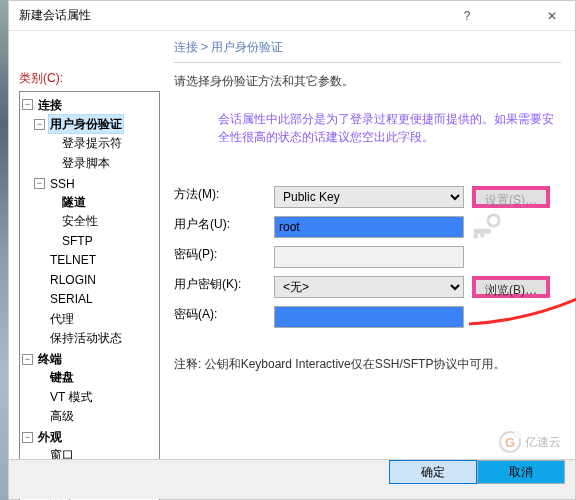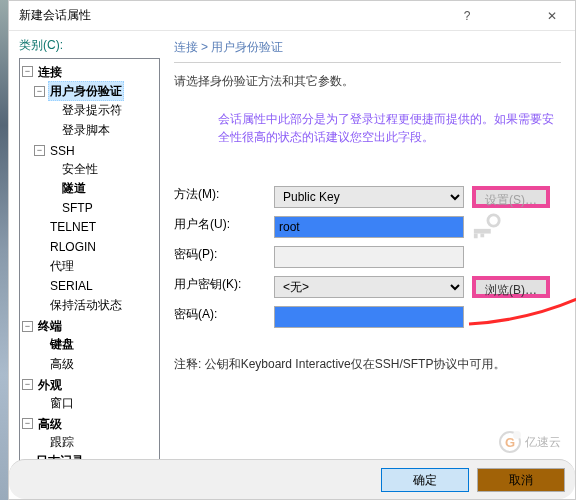--- a/index.html
+++ b/index.html
@@ -10,21 +10,21 @@
 
 .dialog { position: absolute; left: 8px; top: 0; width: 568px; height: 500px; background: #fff; border: 1px solid #ccc; }
 
 .titlebar { height: 30px; display: flex; align-items: center; padding: 0 0 0 10px; background: #fff; border-bottom: 1px solid #e6e6e6; gap: 39px; }
 .titlebar .title { flex: 1; color: #000; }
 .titlebar .btn { width: 46px; height: 30px; display: flex; align-items: center; justify-content: center; color: #555; }
 
 .body { display: flex; height: 430px; }
 
 .cat-col { width: 155px; padding: 6px 4px 0 10px; }
-.cat-label { color: #0f766e; margin-bottom: 4px; }
+.cat-label { color: #b91c1c; margin-bottom: 4px; margin-top: 33px; }
 .tree-box { border: 1px solid #828790; background: #fff; height: 414px; overflow: hidden; padding: 2px 0; }
 .tree ul { list-style: none; margin: 0; padding: 0 0 0 12px; }
 .tree > ul { padding-left: 2px; }
 .tree li { white-space: nowrap; line-height: 18px; position: relative; }
 .node { display: inline-flex; align-items: center; cursor: default; }
 .tw { width: 11px; height: 11px; border: 1px solid #8f8f8f; background: #fff; display: inline-flex; align-items: center; justify-content: center; font-size: 9px; line-height: 9px; margin-right: 3px; color: #555; }
 .tw.blank { border-color: transparent; background: transparent; }
 .lbl { padding: 0 2px; }
 .lbl.bold { font-weight: bold; }
 .lbl.sel { background: #cce8ff; border: 1px dotted #99d1ff; padding: 0 1px; }
@@ -44,23 +44,23 @@
 select { background: #e8e8e8; }
 input.dis { background: #f0f0f0; color: #a0a0a0; }
 .side-btn { margin-left: 8px; width: 78px; height: 22px; border: 4px solid #ec4899; background: #e1e1e1; text-align: center; line-height: 20px; color: #333; }
 .side-btn.dis { color: #a0a0a0; }
 .keyicon { margin-left: 8px; width: 30px; height: 30px; color: #d6d6d6; position: relative; top: -4px; }
 
 .note { margin-top: 28px; color: #333; }
 
 .arrow-svg { position: absolute; top: 238px; left: 300px; pointer-events: none; }
 
-.footer { position: absolute; bottom: 0; left: 0; right: 0; height: 40px; border-top: 1px solid #d0d0d0; display: flex; justify-content: flex-end; align-items: center; padding-right: 10px; gap: 8px; background: #f0f0f0; border-radius: 16px; }
+.footer { position: absolute; bottom: 0; left: 0; right: 0; height: 40px; border-top: 1px solid #d0d0d0; display: flex; justify-content: flex-end; padding-right: 10px; background: #f0f0f0; }
 .footer .fbtn { width: 88px; height: 24px; border: 1px solid #0078d7; background: #cce4f7; text-align: center; line-height: 22px; }
-.footer .fbtn.sec { border: 1px solid #adadad; background: #a16207; font-family: Liberation Serif, serif; }
+.footer .fbtn.sec { border: 1px solid #adadad; background: #0ea5e9; font-family: Liberation Serif, serif; }
 
 .watermark { position: absolute; right: 14px; bottom: 46px; opacity: .55; display: flex; align-items: center; gap: 4px; color: #777; font-size: 14px; pointer-events: none; }
 .watermark .circ { width: 22px; height: 22px; border: 2px solid #bbb; border-radius: 50%; display: flex; align-items: center; justify-content: center; font-size: 13px; font-weight: bold; color: #e27f2e; position: relative; }
 .watermark .circ::after { content: ""; position: absolute; top: -2px; right: -2px; width: 8px; height: 8px; background: #f0f0f0; border-radius: 50%; }
 </style>
 </head>
 <body>
 
 <div class="left-edge"></div>
 
@@ -101,62 +101,66 @@
                       </span></li>
                 </ul>
               </li>
               <li><span class="node">
                     <span class="tw">−</span>
                     <span class="lbl">SSH</span>
                   </span>
                 <ul>
                   <li><span class="node">
                         <span class="tw blank"></span>
+                        <span class="lbl bold">隧道</span>
+                      </span></li>
+                  <li><span class="node">
+                        <span class="tw blank"></span>
                         <span class="lbl">安全性</span>
-                      </span></li>
-                  <li><span class="node">
-                        <span class="tw blank"></span>
-                        <span class="lbl bold">隧道</span>
                       </span></li>
                   <li><span class="node">
                         <span class="tw blank"></span>
                         <span class="lbl">SFTP</span>
                       </span></li>
                 </ul>
               </li>
               <li><span class="node">
                     <span class="tw blank"></span>
                     <span class="lbl">TELNET</span>
                   </span></li>
               <li><span class="node">
                     <span class="tw blank"></span>
                     <span class="lbl">RLOGIN</span>
                   </span></li>
               <li><span class="node">
                     <span class="tw blank"></span>
+                    <span class="lbl">SERIAL</span>
+                  </span></li>
+              <li><span class="node">
+                    <span class="tw blank"></span>
                     <span class="lbl">代理</span>
                   </span></li>
               <li><span class="node">
                     <span class="tw blank"></span>
-                    <span class="lbl">SERIAL</span>
-                  </span></li>
-              <li><span class="node">
-                    <span class="tw blank"></span>
                     <span class="lbl">保持活动状态</span>
                   </span></li>
             </ul>
           </li>
           <li><span class="node">
                 <span class="tw">−</span>
                 <span class="lbl bold">终端</span>
               </span>
             <ul>
               <li><span class="node">
                     <span class="tw blank"></span>
                     <span class="lbl bold">键盘</span>
+                  </span></li>
+              <li><span class="node">
+                    <span class="tw blank"></span>
+                    <span class="lbl">VT 模式</span>
                   </span></li>
               <li><span class="node">
                     <span class="tw blank"></span>
                     <span class="lbl">高级</span>
                   </span></li>
             </ul>
           </li>
           <li><span class="node">
                 <span class="tw">−</span>
                 <span class="lbl bold">外观</span>

